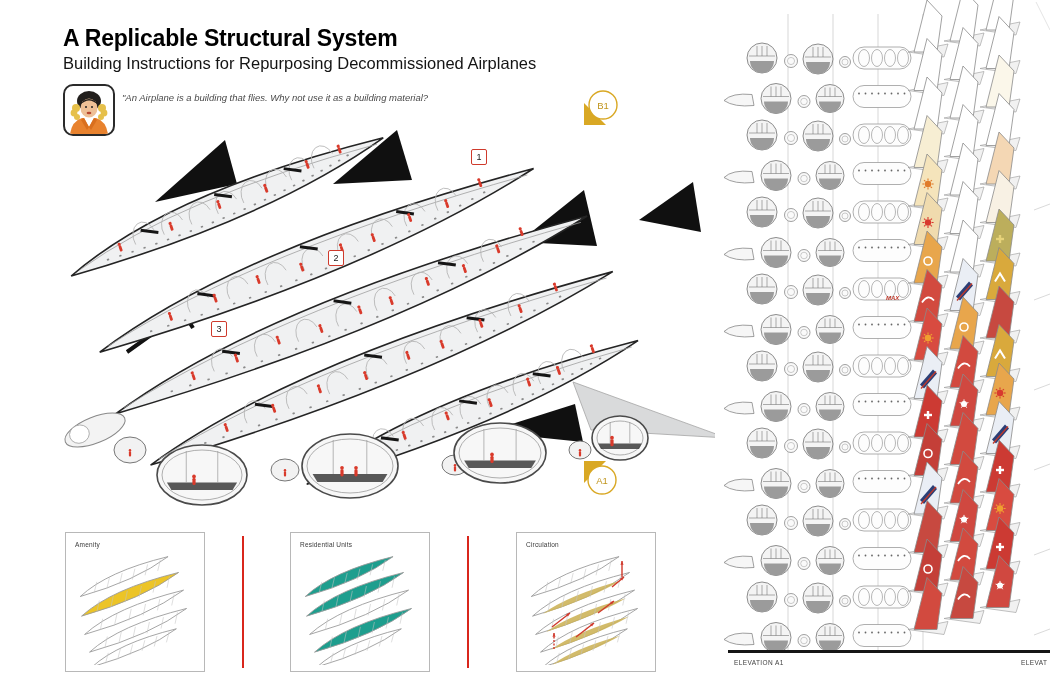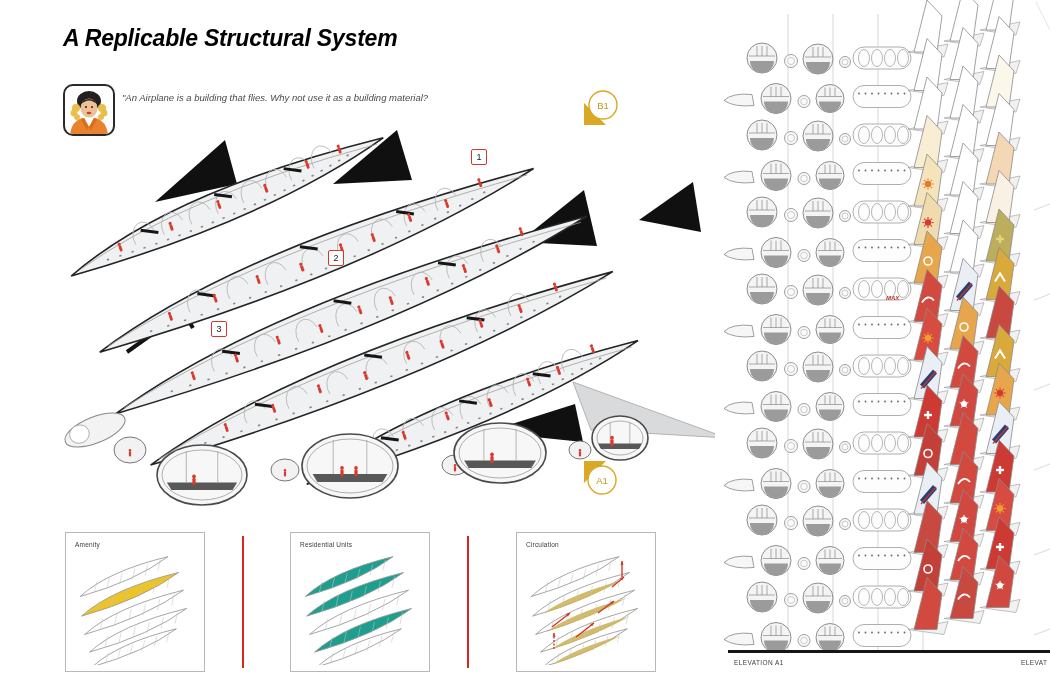--- a/index.html
+++ b/index.html
@@ -16,22 +16,23 @@
   .legend-label{position:absolute;left:9px;top:8px;font-size:6.5px;color:#3a3a3a;letter-spacing:0.2px;}
   .legend-sep{position:absolute;width:1.5px;background:#d9261c;}
   .ground{position:absolute;background:#151515;}
   .elev-label{position:absolute;font-size:6.5px;color:#3d3d3d;letter-spacing:0.4px;white-space:nowrap;}
 </style>
 </head>
 <body>
 
 <div class="canvas">
 
-  <div class="abs" style="left:63px;top:26px;font-style:italic;">
+  <div class="abs" style="left:63px;top:26px;">
     <div class="title">A Replicable Structural System</div>
+    <div class="subtitle">Building Instructions for Repurposing Decommissioned Airplanes</div>
   </div>
 
   <div class="abs avatar" style="left:63px;top:84px;">
     <svg width="48" height="48" viewBox="0 0 48 48">
       <ellipse cx="24" cy="15" rx="12" ry="10" fill="#221f1d"></ellipse>
       <circle cx="11" cy="22" r="4" fill="#e6c04a"></circle>
         <circle cx="9" cy="27" r="3.4" fill="#e6c04a"></circle>
       <circle cx="12" cy="31" r="3" fill="#e6c04a"></circle>
       <circle cx="37" cy="22" r="4" fill="#e6c04a"></circle>
         <circle cx="39" cy="27" r="3.4" fill="#e6c04a"></circle>

